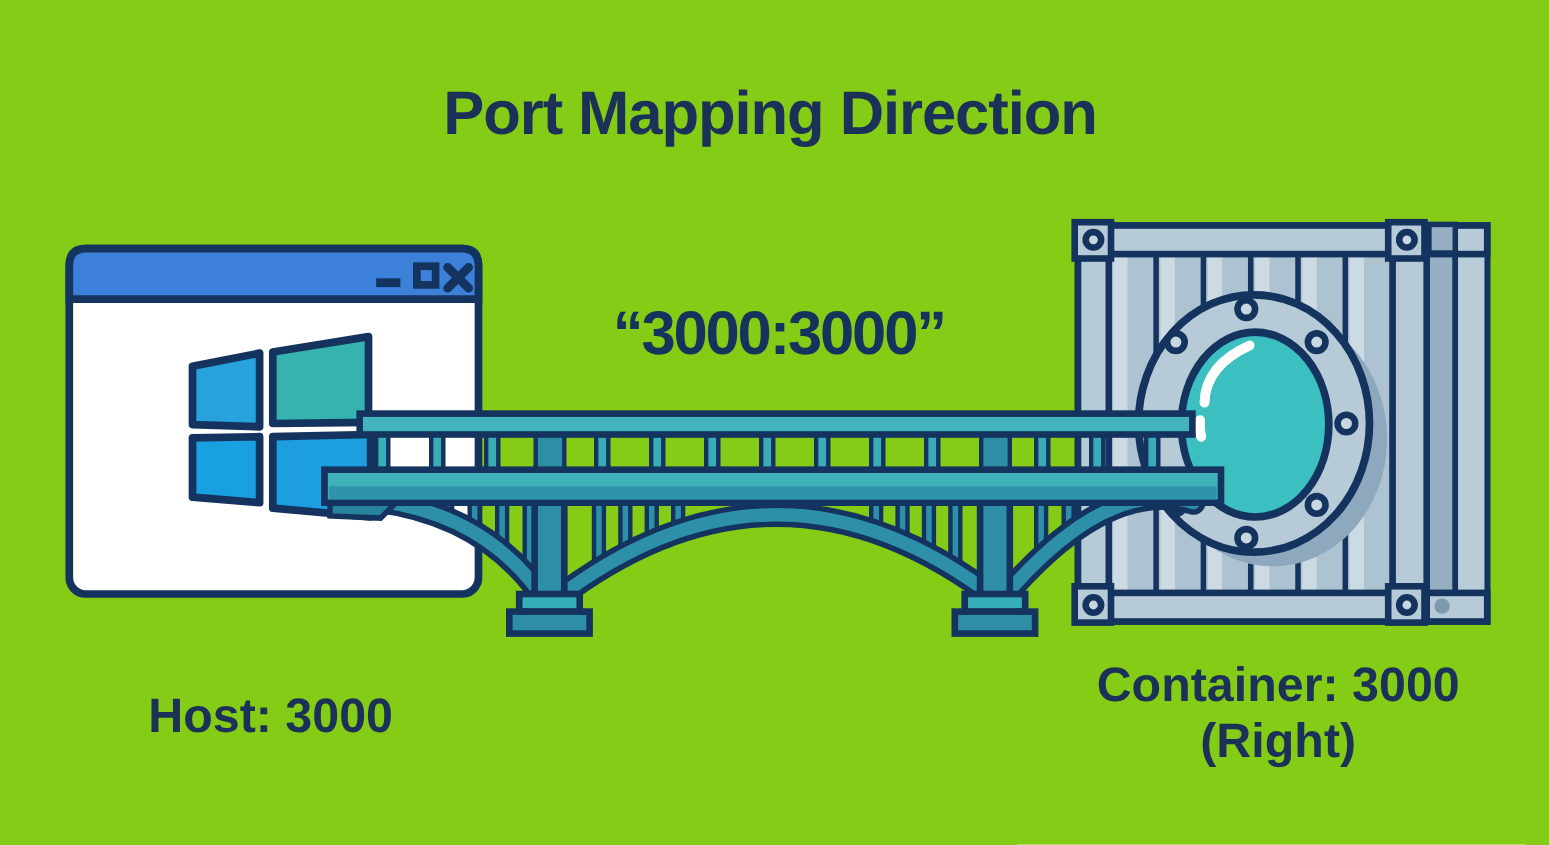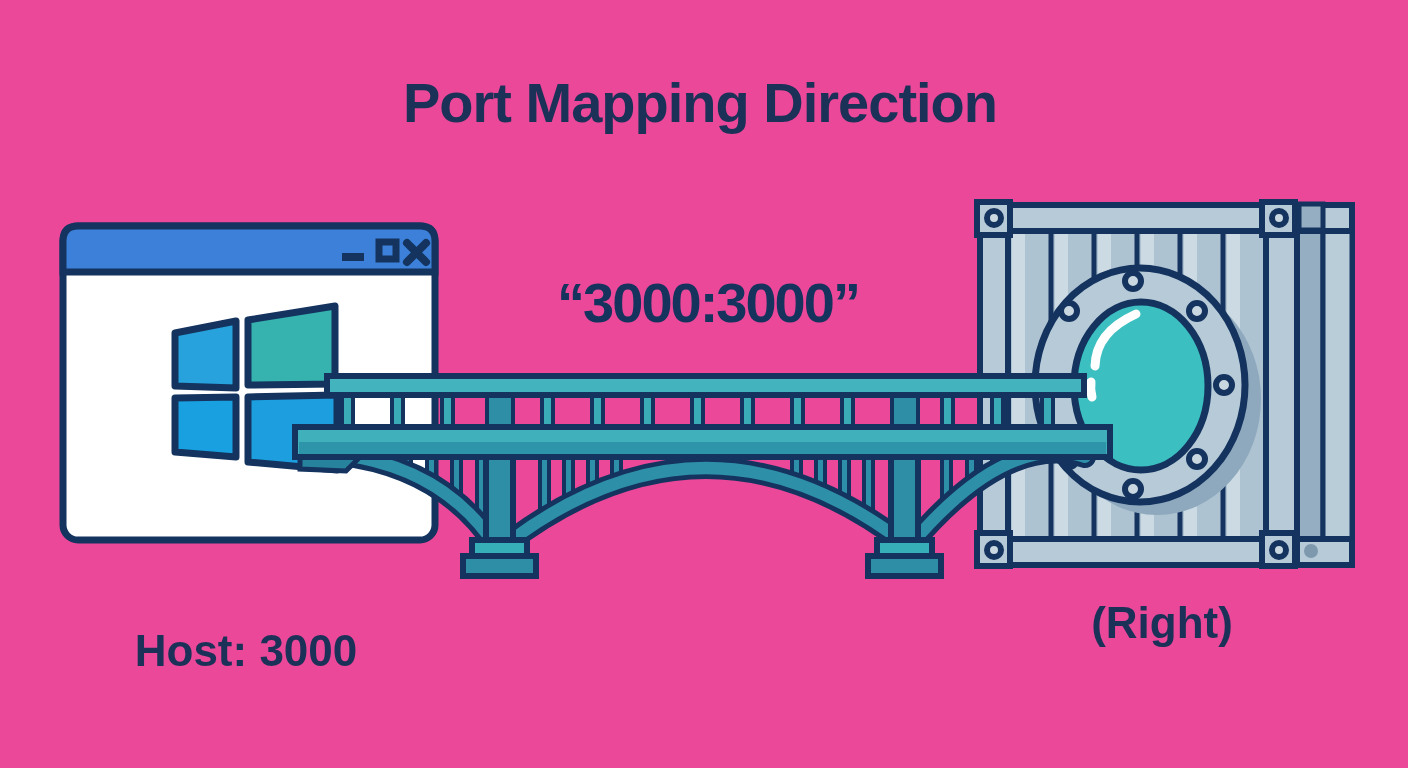--- a/index.html
+++ b/index.html
@@ -1,17 +1,17 @@
 <!DOCTYPE html>
 <html><head>
 <meta charset="utf-8">
 <style>
   html,body{margin:0;padding:0;background:#ffffff;}
   .stage{
-    position:relative;width:1408px;height:768px;background:#ec4899;
+    position:relative;width:1408px;height:768px;background:#84cc16;
     font-family:"Liberation Sans",sans-serif;overflow:hidden;
   }
   .stage svg{position:absolute;left:0;top:0;}
   .txt{
     position:absolute;color:#1b3158;font-weight:700;text-align:center;
     transform:translateX(-50%);white-space:nowrap;
   }
   .title{left:700px;top:70px;font-size:56px;letter-spacing:-1px;}
   .mapping{left:708px;top:270px;font-size:56px;letter-spacing:-2px;color:#16335e;}
   .endpoint{font-size:44px;line-height:1.15;}
@@ -181,16 +181,17 @@
 
   <div class="txt title">Port Mapping Direction</div>
 
   <div class="txt mapping">“3000:3000”</div>
 
   <div class="txt endpoint host-label">
     <div>Host: 3000</div>
   </div>
 
   <div class="txt endpoint container-label">
+    <div>Container: 3000</div>
     <div>(Right)</div>
   </div>
 
 </div>
 
 </body></html>

